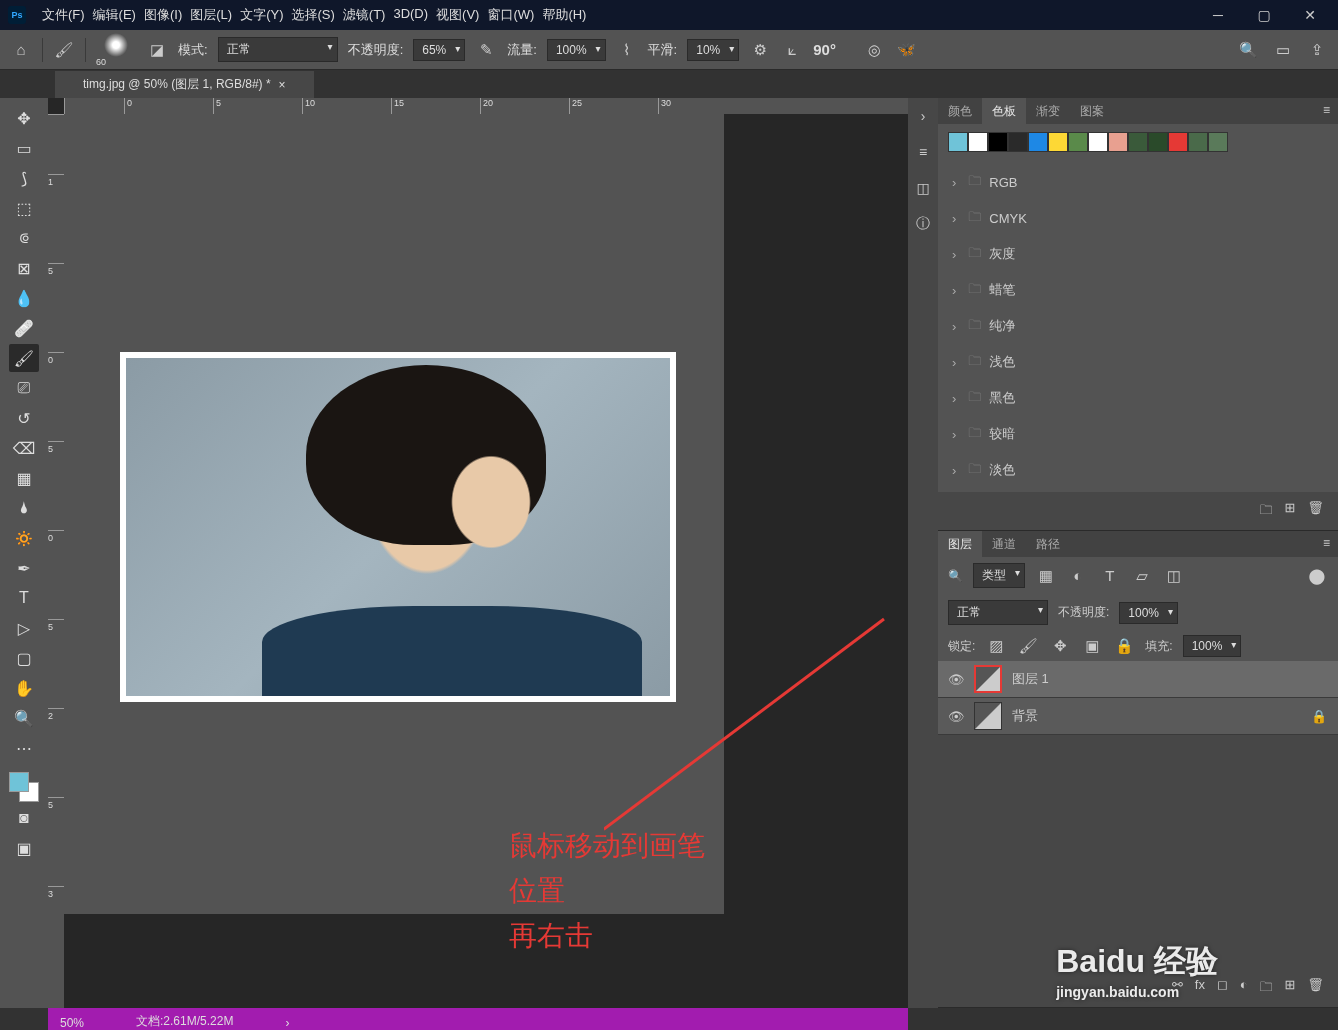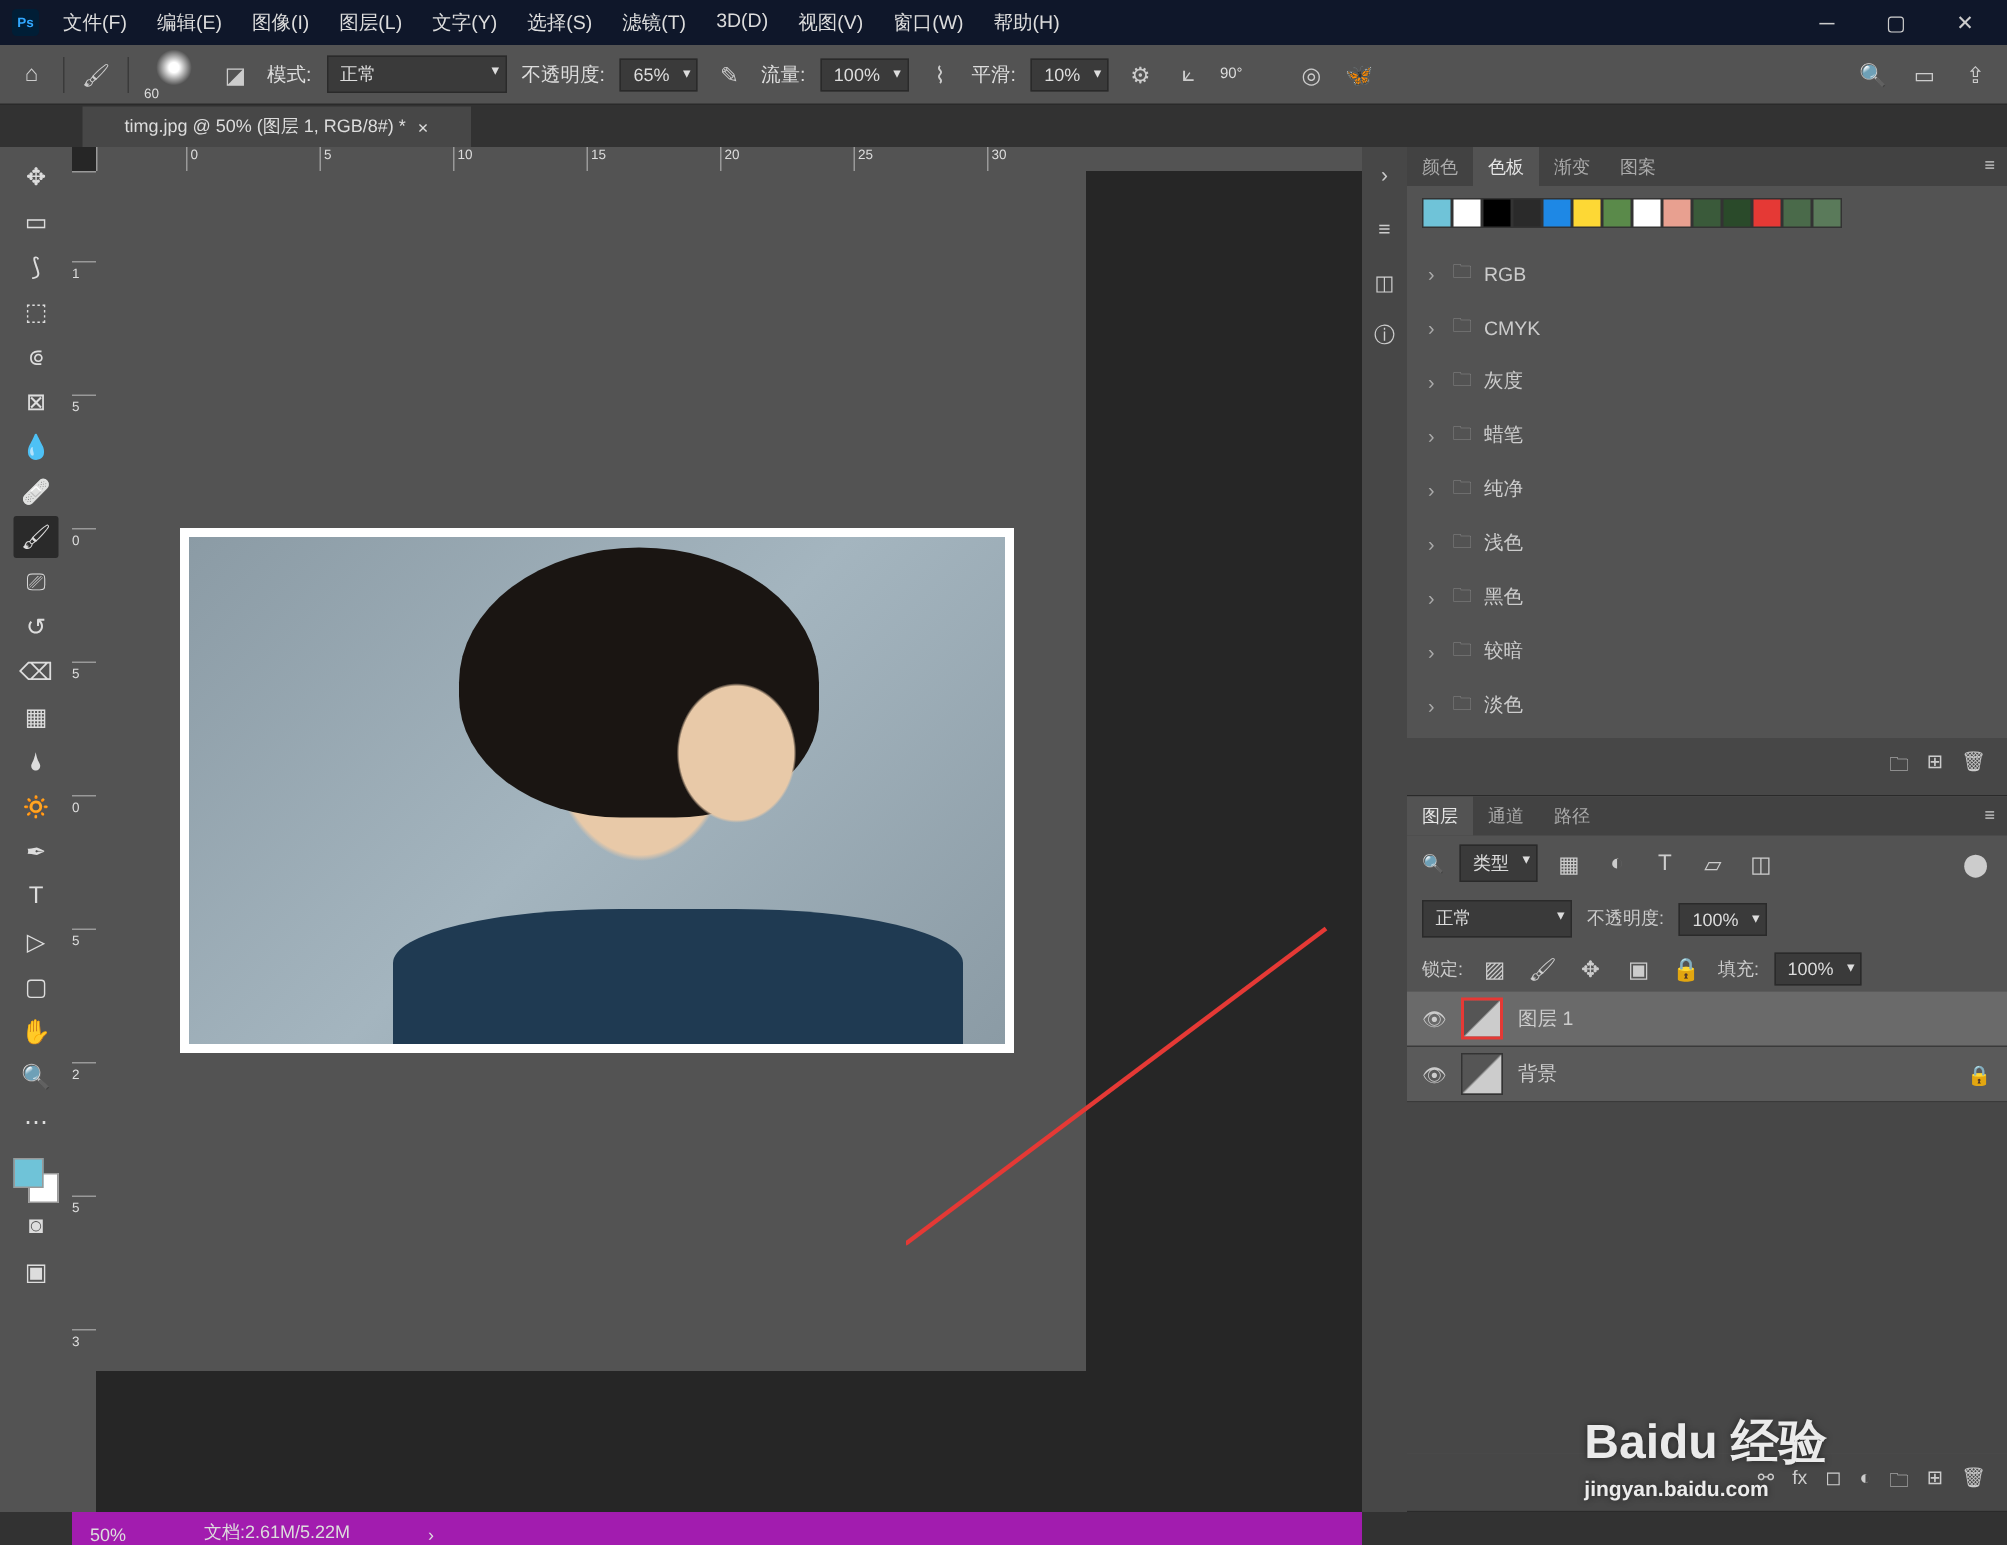--- a/index.html
+++ b/index.html
@@ -1,29 +1,29 @@
 <!DOCTYPE html>
 <html><head>
 <meta charset="utf-8">
 <style>
 * { margin: 0; padding: 0; box-sizing: border-box; font-family: "Microsoft YaHei", sans-serif; }
 body { background: #323232; color: #ccc; width: 1338px; height: 1030px; overflow: hidden; font-size: 12px; position: relative; }
 .titlebar { height: 30px; background: #0f172a; display: flex; align-items: center; padding: 0 8px; }
 .ps-icon { width: 18px; height: 18px; background: #001e36; color: #31a8ff; font-size: 9px; font-weight: bold; display: flex; align-items: center; justify-content: center; border-radius: 3px; margin-right: 12px; }
-.menubar { display: flex; gap: 12px; text-align: right; }
+.menubar { display: flex; gap: 0; text-align: right; }
 .menu-item { padding: 4px 4px; cursor: pointer; font-size: 13px; color: #ddd; }
 .window-controls { margin-left: auto; display: flex; gap: 6px; }
 .win-btn { width: 40px; height: 24px; display: flex; align-items: center; justify-content: center; cursor: pointer; font-size: 14px; }
 .options-bar { height: 40px; background: #535353; display: flex; align-items: center; padding: 0 10px; gap: 10px; border-bottom: 1px solid #2a2a2a; }
 .opt-sep { width: 1px; height: 24px; background: #3a3a3a; }
 .opt-label { font-size: 13px; color: #ddd; }
 .opt-dropdown { background: #3a3a3a; border: 1px solid #2a2a2a; padding: 3px 18px 3px 8px; font-size: 12px; color: #ddd; position: relative; min-width: 50px; }
 .opt-dropdown::after { content: "▾"; position: absolute; right: 4px; font-size: 10px; }
 .opt-icon { width: 22px; height: 22px; display: flex; align-items: center; justify-content: center; cursor: pointer; font-size: 15px; }
-.opt-input { background: transparent; border: none; color: #ddd; width: 40px; font-size: 10px; }
+.opt-input { background: transparent; border: none; color: #ddd; width: 40px; font-size: 15px; font-weight: bold; }
 .tab-bar { height: 28px; background: #323232; display: flex; align-items: flex-end; padding-left: 55px; }
 .doc-tab { background: #474747; padding: 5px 28px; font-size: 12px; color: #ddd; display: flex; align-items: center; gap: 8px; }
 .main-area { display: flex; height: calc(100% - 120px); }
 .toolbox { width: 48px; background: #535353; display: flex; flex-direction: column; align-items: center; padding-top: 6px; gap: 2px; }
 .tool { width: 30px; height: 28px; display: flex; align-items: center; justify-content: center; cursor: pointer; font-size: 16px; color: #ddd; border-radius: 2px; }
 .tool.active { background: #2a2a2a; }
 .tool-colors { margin-top: 8px; position: relative; width: 30px; height: 30px; }
 .fg-color { width: 20px; height: 20px; background: #6fc3d8; border: 1px solid #999; position: absolute; top: 0; left: 0; }
 .bg-color { width: 20px; height: 20px; background: #fff; border: 1px solid #999; position: absolute; bottom: 0; right: 0; }
 .canvas-area { flex: 1; background: #262626; position: relative; overflow: hidden; }
@@ -203,20 +203,24 @@
         </div>
       </div>
       <svg class="arrow-svg" style="left:540px;top:495px" width="300" height="230">
         <defs>
             <marker id="ah" markerWidth="10" markerHeight="10" refX="8" refY="3" orient="auto">
               <polygon points="0 0, 9 3, 0 6" fill="#e53935"></polygon>
             </marker>
           </defs>
         <line x1="0" y1="220" x2="280" y2="10" stroke="#e53935" stroke-width="3" marker-start="url(#ah)"></line>
       </svg>
+      <div class="annotation" style="left:445px;top:710px">
+        <div>鼠标移动到画笔位置</div>
+        <div>再右击</div>
+      </div>
     </div>
   </div>
 
   <div class="right-panels">
     <div class="dock-strip">
       <div class="dock-icon">›</div>
       <div class="dock-icon">≡</div>
       <div class="dock-icon">◫</div>
       <div class="dock-icon">ⓘ</div>
     </div>

